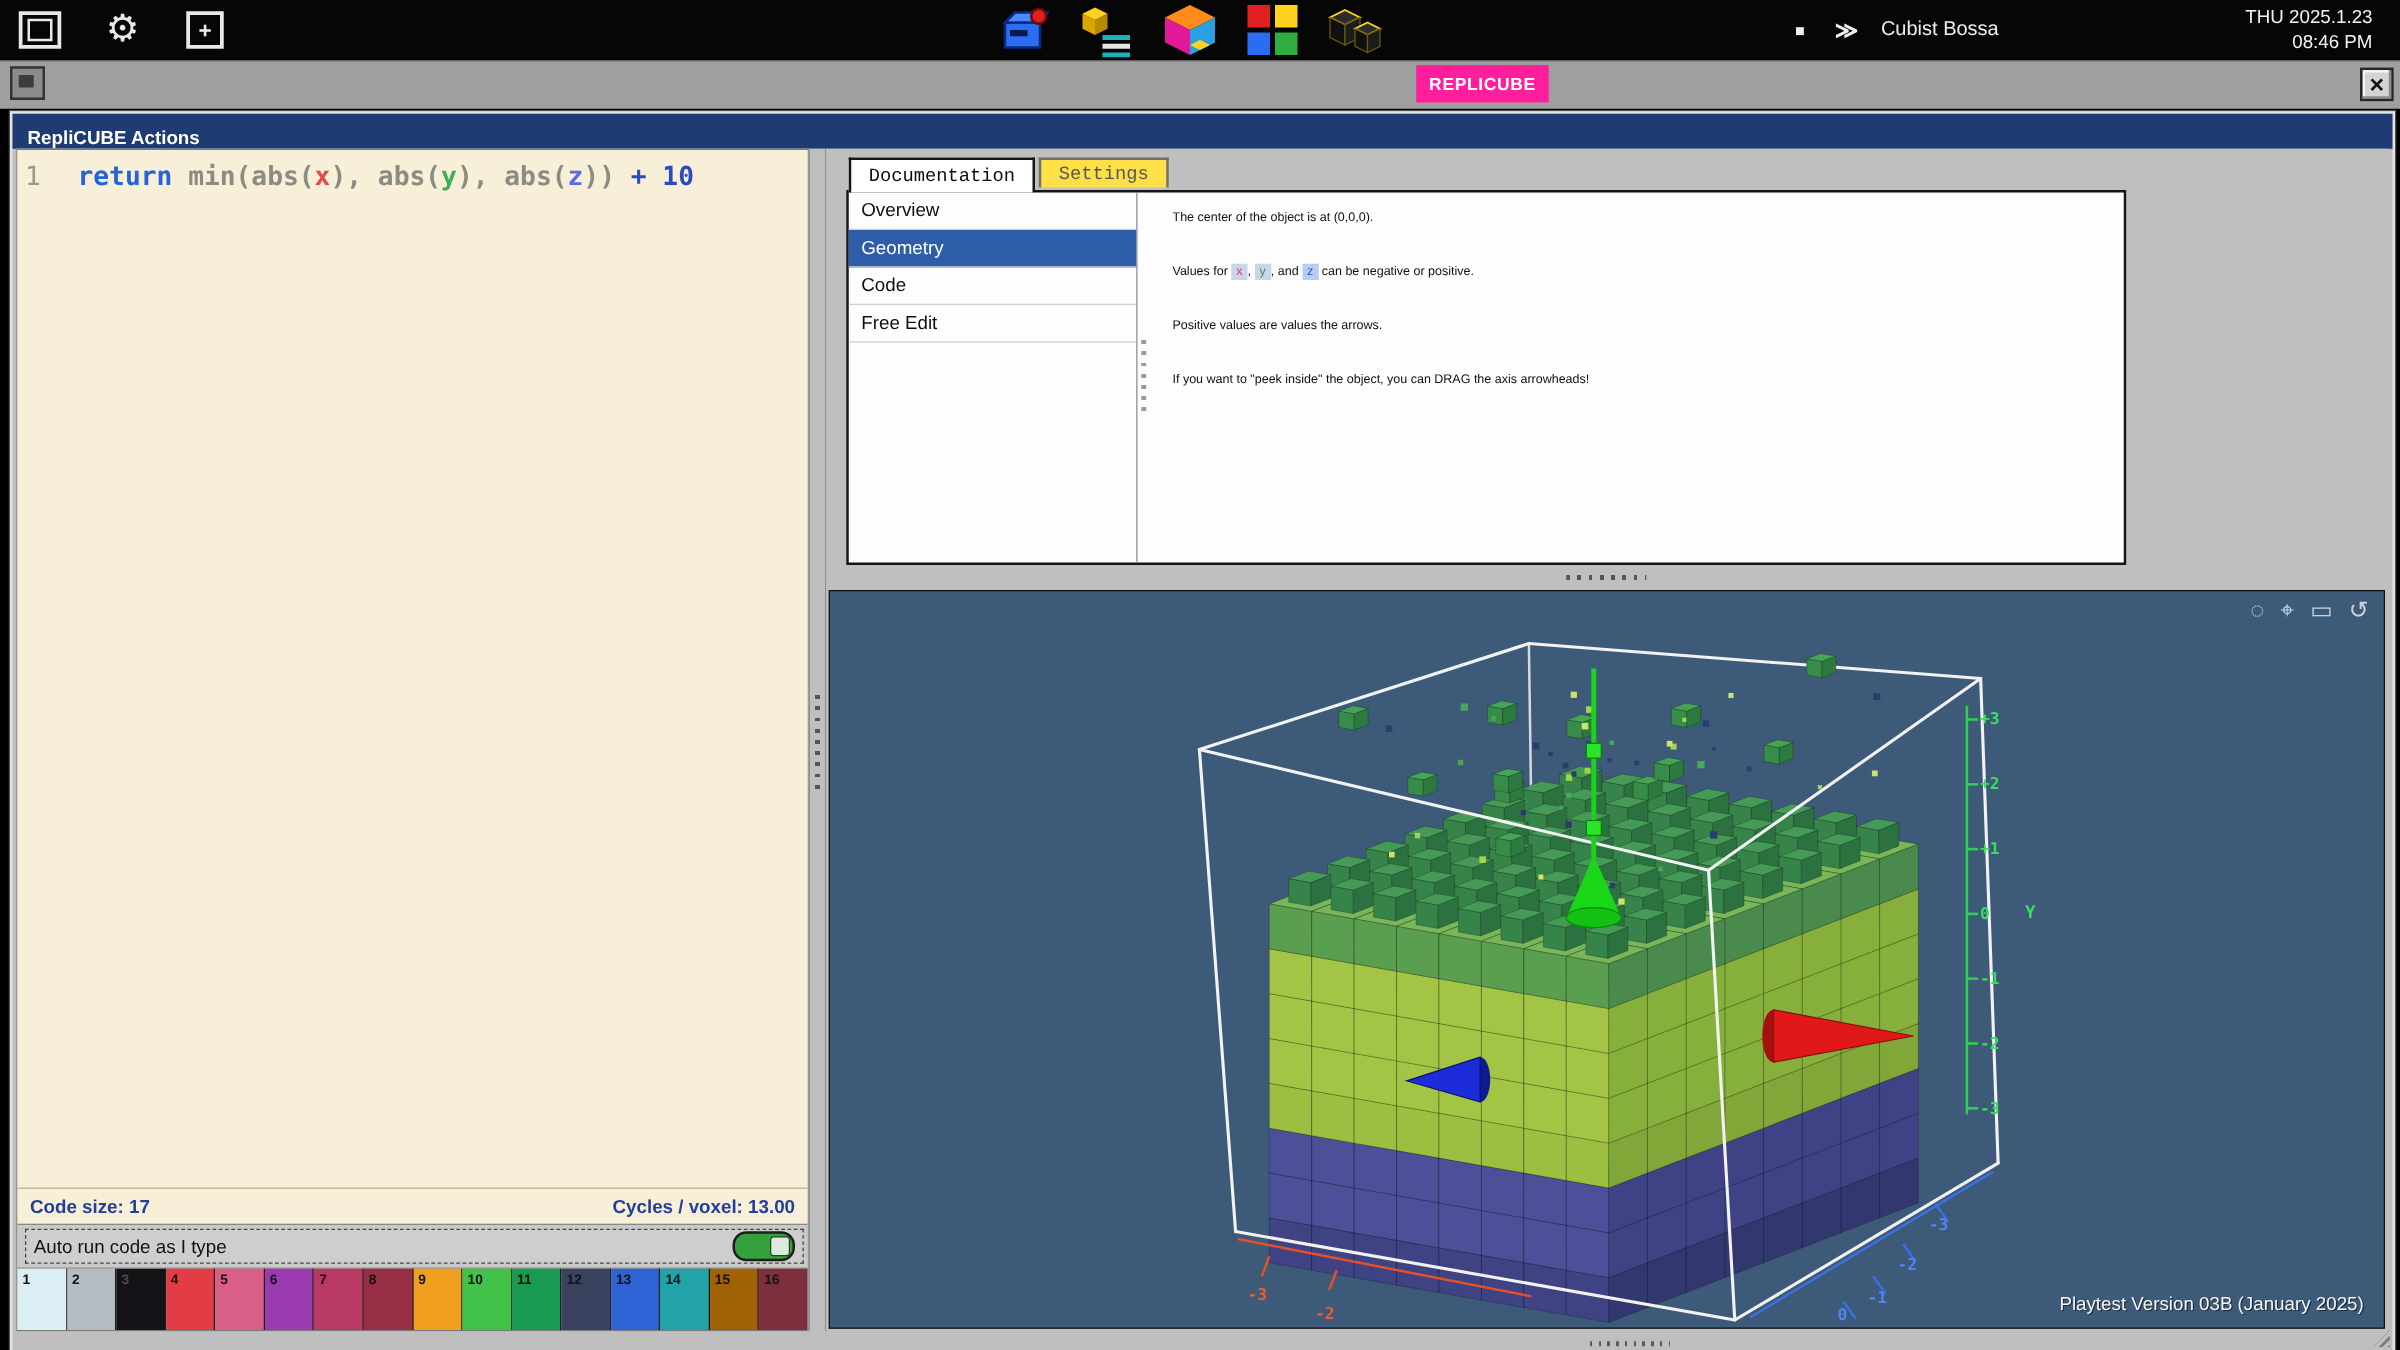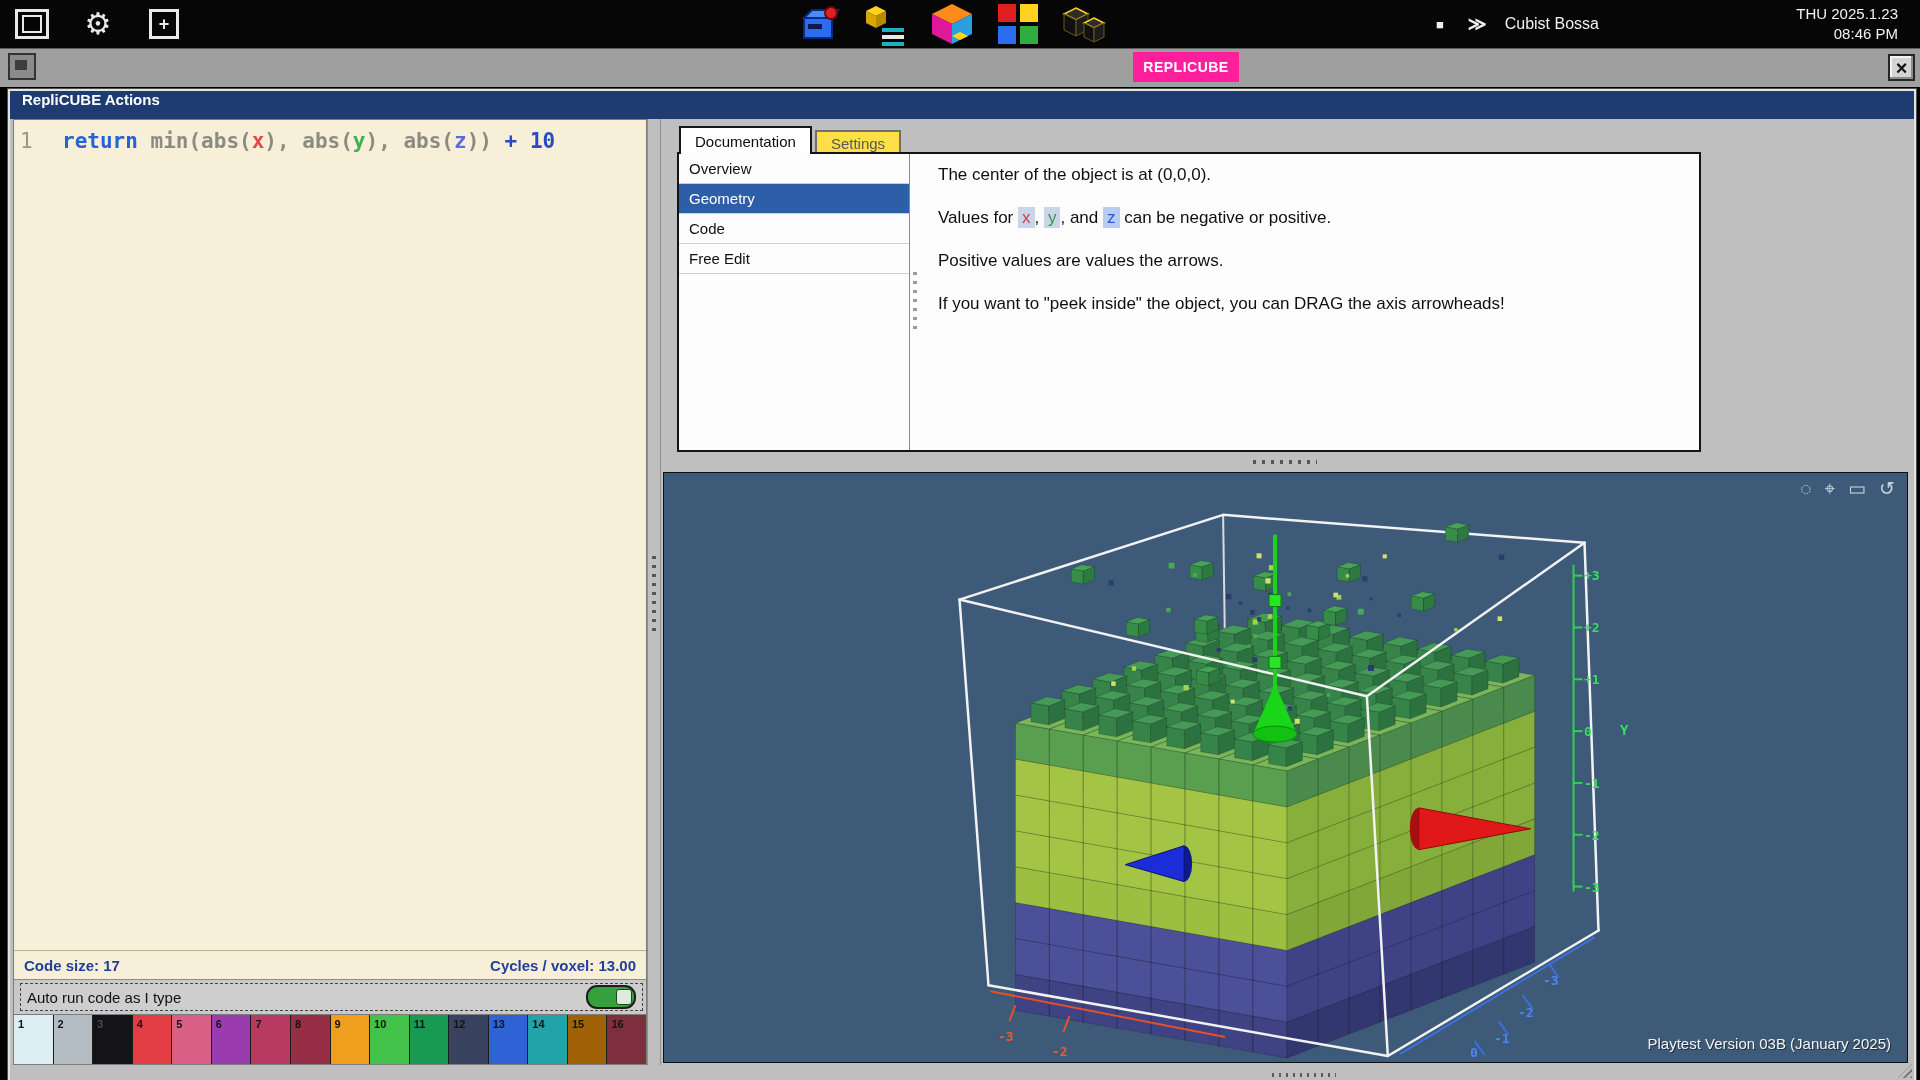--- a/index.html
+++ b/index.html
@@ -35,21 +35,21 @@
     font-size:20px;font-weight:bold;color:#111;display:flex;align-items:center;justify-content:center;cursor:pointer;padding:0;line-height:1;}
   
   .window{position:absolute;left:8px;top:89px;width:1904px;height:989px;background:#bfbfbf;
     border:2px solid #e3e3e3;box-shadow:0 0 0 1px #4e4e4e;}
   .window::after{content:"";position:absolute;left:1262px;bottom:3px;width:64px;height:4px;
     background:repeating-linear-gradient(90deg,#5c5c5c 0 2px,transparent 2px 7px);}
   .window::before{content:"";position:absolute;right:2px;bottom:2px;width:14px;height:14px;
     background:repeating-linear-gradient(135deg,transparent 0 3px,#7d7d7d 3px 5px);
     clip-path:polygon(100% 0,100% 100%,0 100%);}
   .titlebar{position:absolute;left:0;top:0;right:0;height:28px;background:#1e3c72;color:#fff;
-    display:flex;align-items:flex-start;padding-left:12px;font-size:15px;font-weight:bold;}
+    display:flex;align-items:flex-end;padding-left:12px;font-size:15px;font-weight:bold;}
   
   .left-panel{position:absolute;left:3px;top:28px;width:634px;height:946px;display:flex;flex-direction:column;border:1px solid #7c7c7c;box-sizing:border-box;background:#f8efd9;}
   .editor{flex:1;background:#f8efd9;overflow:hidden;cursor:text;}
   .code-line{display:flex;padding:7px 8px 0 6px;font-family:"DejaVu Sans Mono",monospace;font-size:21px;font-weight:bold;line-height:28px;}
   .code-line span{white-space:pre;}
   .ln{width:26px;color:#9a988a;text-align:left;margin-right:16px;font-weight:normal;}
   .t-kw{color:#2563d8;}
   .t-fn{color:#8b8b82;}
   .t-vx{color:#e14b4b;}
   .t-vy{color:#3fae54;}
@@ -69,34 +69,34 @@
   .pal-cell{flex:1;position:relative;border-right:1px solid #1c1c1c;box-sizing:border-box;cursor:pointer;}
   .pal-cell:last-child{border-right:none;}
   .pal-n{position:absolute;left:4px;top:3px;font-size:11px;font-weight:bold;color:#141414;}
   
   .vsplit{position:absolute;left:637px;top:28px;width:14px;height:946px;background:#bfbfbf;
     border-left:1px solid #8e8e8e;border-right:1px solid #8e8e8e;box-sizing:border-box;cursor:col-resize;}
   .vsplit::after{content:"";position:absolute;left:4px;top:437px;width:4px;height:76px;
     background:repeating-linear-gradient(180deg,#565656 0 3px,transparent 3px 9px);}
   
   .right-panel{position:absolute;left:651px;top:28px;width:1249px;height:946px;background:#bfbfbf;}
-  .tabs{position:absolute;left:18px;top:7px;display:flex;align-items:flex-end;}
+  .tabs{position:absolute;left:18px;top:7px;display:flex;font-family:Liberation Mono, monospace;}
   .tab{font-size:15px;padding:0 14px;display:flex;align-items:center;cursor:pointer;box-sizing:border-box;}
   .tab.active{height:28px;background:#fff;border:2px solid #161616;border-bottom:none;color:#0d0d0d;z-index:3;position:relative;}
   .tab.inactive{height:24px;background:#fde047;border:2px solid #6f6f6f;border-bottom:none;color:#585858;margin-left:3px;z-index:0;position:relative;}
   .doc-box{position:absolute;left:16px;top:33px;width:1024px;height:300px;background:#fdfdfd;
     border:2px solid #141414;box-sizing:border-box;z-index:1;display:flex;}
   .doc-nav{width:230px;border-right:1px solid #8a8a8a;}
   .nav-item{height:29px;display:flex;align-items:center;padding-left:10px;font-size:15px;color:#101010;
     border-bottom:1px solid #cfcfcf;cursor:pointer;}
   .nav-item.selected{background:#2e5ea8;color:#fff;}
   .doc-nav-split{width:10px;position:relative;cursor:col-resize;}
   .doc-nav-split::after{content:"";position:absolute;left:3px;top:118px;width:4px;height:60px;
     background:repeating-linear-gradient(180deg,#9a9a9a 0 3px,transparent 3px 9px);}
-  .doc-content{flex:1;padding:10px 18px;font-size:17px;color:#0f0f0f;}
+  .doc-content{flex:1;padding:10px 18px;font-size:10px;color:#0f0f0f;}
   .doc-content p{margin:0 0 22px 0;line-height:21px;}
   .chip{padding:1px 4px;background:#c9d6ea;}
   .chip-x{color:#d23c4c;}
   .chip-y{color:#2f9e3f;}
   .chip-z{color:#2b57d6;background:#b9cdf0;}
   .hsplit{position:absolute;left:0;top:333px;width:1249px;height:20px;cursor:row-resize;}
   .hsplit::after{content:"";position:absolute;left:592px;top:8px;width:64px;height:4px;
     background:repeating-linear-gradient(90deg,#565656 0 3px,transparent 3px 9px);}
   
   .viewport{position:absolute;left:2px;top:353px;width:1245px;height:591px;background:#3d5b79;

